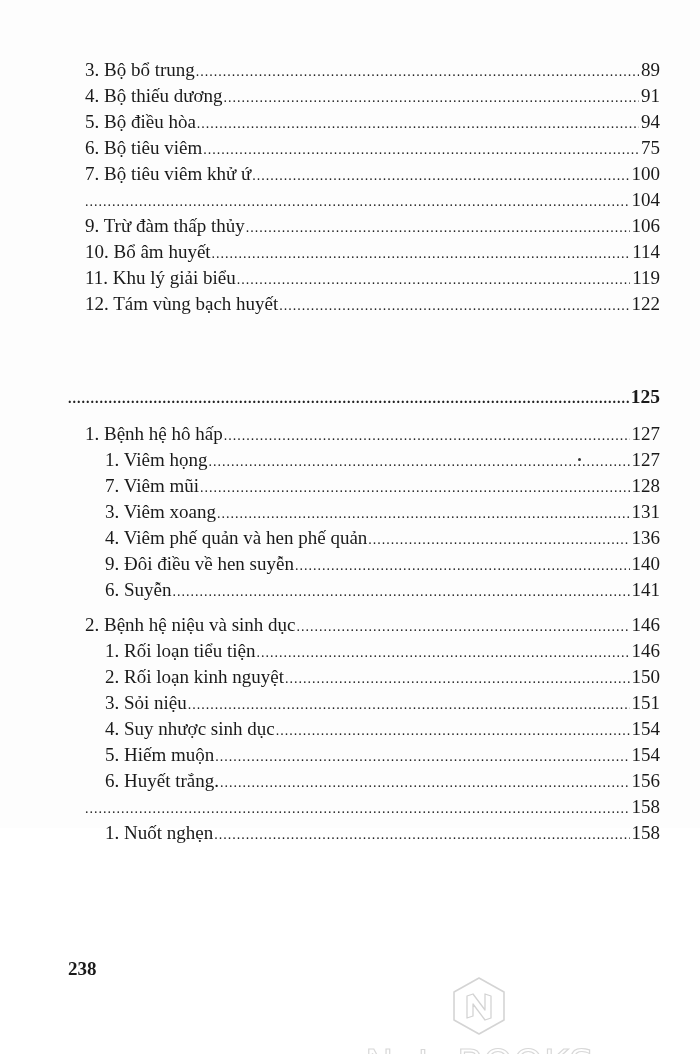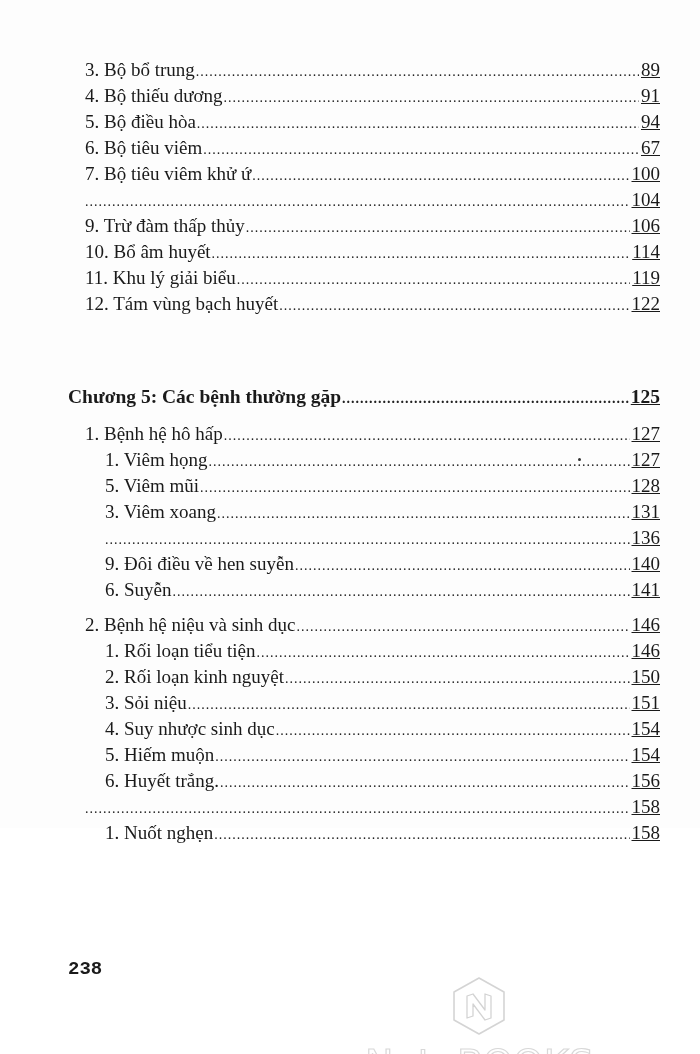--- a/index.html
+++ b/index.html
@@ -50,38 +50,37 @@
     line-height: 26px;
     min-width: 10px;
   }
   .toc-line .leader::before {
     content: "..................................................................................................................................................................................................................";
   }
   .toc-line .pg {
     flex: 0 0 auto;
     padding-left: 2px;
     text-align: right;
-    text-decoration: underline;
   }
   .lvl-chapter {
     left: 68px;
     font-weight: bold;
     font-size: 19.5px;
   }
   .lvl-chapter .leader { font-weight: bold; }
   .lvl-1 { left: 85px; }
   .lvl-2 { left: 105px; }
 
   .page-number {
     position: absolute;
     left: 68px;
     top: 958px;
     font-size: 19px;
     font-weight: bold;
-    font-family: Liberation Mono, monospace;
+    font-family: Liberation Serif, serif;
   }
   .watermark {
     position: absolute;
     left: 365px;
     top: 976px;
     display: flex;
     align-items: center;
     gap: 8px;
     opacity: 0.9;
     flex-direction: column;
@@ -132,21 +131,21 @@
       <span class="pg">91</span>
     </div>
     <div class="toc-line lvl-1" style="top:109px">
       <span class="label">5. Bộ điều hòa</span>
       <span class="leader"></span>
       <span class="pg">94</span>
     </div>
     <div class="toc-line lvl-1" style="top:135px">
       <span class="label">6. Bộ tiêu viêm</span>
       <span class="leader"></span>
-      <span class="pg">67</span>
+      <span class="pg">75</span>
     </div>
     <div class="toc-line lvl-1" style="top:161px">
       <span class="label">7. Bộ tiêu viêm khử ứ</span>
       <span class="leader"></span>
       <span class="pg">100</span>
     </div>
     <div class="toc-line lvl-1" style="top:187px">
       <span class="leader"></span>
       <span class="pg">104</span>
     </div>
@@ -165,46 +164,46 @@
       <span class="leader"></span>
       <span class="pg">119</span>
     </div>
     <div class="toc-line lvl-1" style="top:291px">
       <span class="label">12. Tám vùng bạch huyết</span>
       <span class="leader"></span>
       <span class="pg">122</span>
     </div>
 
     <div class="toc-line lvl-chapter" style="top:384px">
-      <span class="label">Chương 5: Các bệnh thường gặp</span>
       <span class="leader"></span>
       <span class="pg">125</span>
     </div>
 
     <div class="toc-line lvl-1" style="top:421px">
       <span class="label">1. Bệnh hệ hô hấp</span>
       <span class="leader"></span>
       <span class="pg">127</span>
     </div>
     <div class="toc-line lvl-2" style="top:447px">
       <span class="label">1. Viêm họng</span>
       <span class="leader"></span>
       <span class="pg">127</span>
     </div>
     <div class="toc-line lvl-2" style="top:473px">
-      <span class="label">5. Viêm mũi</span>
+      <span class="label">7. Viêm mũi</span>
       <span class="leader"></span>
       <span class="pg">128</span>
     </div>
     <div class="toc-line lvl-2" style="top:499px">
       <span class="label">3. Viêm xoang</span>
       <span class="leader"></span>
       <span class="pg">131</span>
     </div>
     <div class="toc-line lvl-2" style="top:525px">
+      <span class="label">4. Viêm phế quản và hen phế quản</span>
       <span class="leader"></span>
       <span class="pg">136</span>
     </div>
     <div class="toc-line lvl-2" style="top:551px">
       <span class="label">9. Đôi điều về hen suyễn</span>
       <span class="leader"></span>
       <span class="pg">140</span>
     </div>
     <div class="toc-line lvl-2" style="top:577px">
       <span class="label">6. Suyễn</span>

